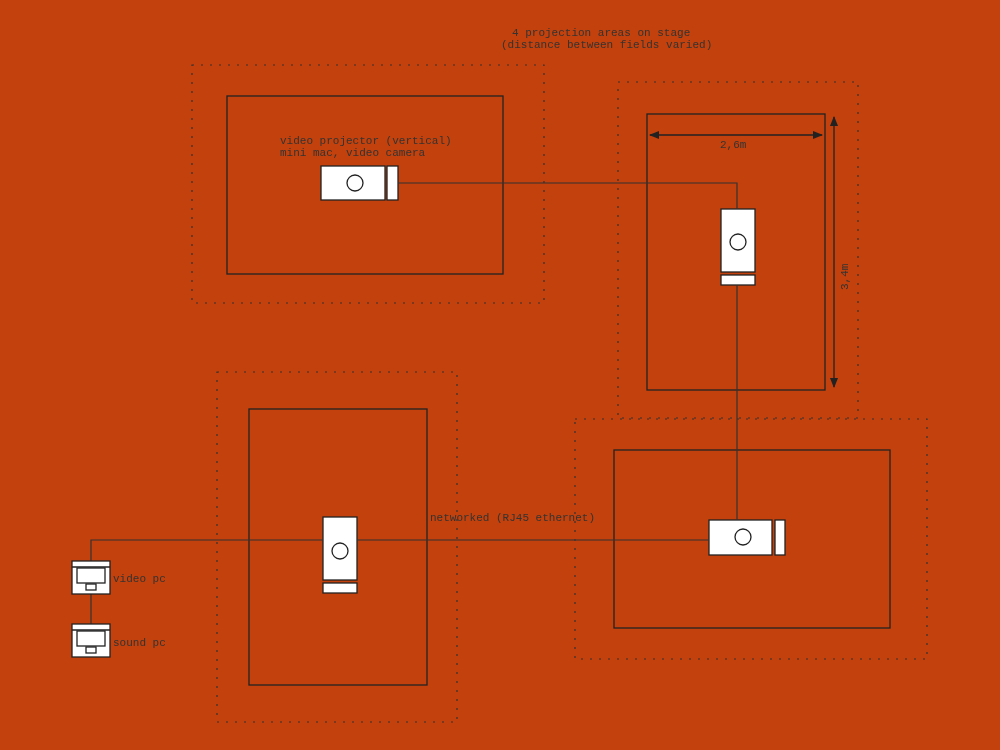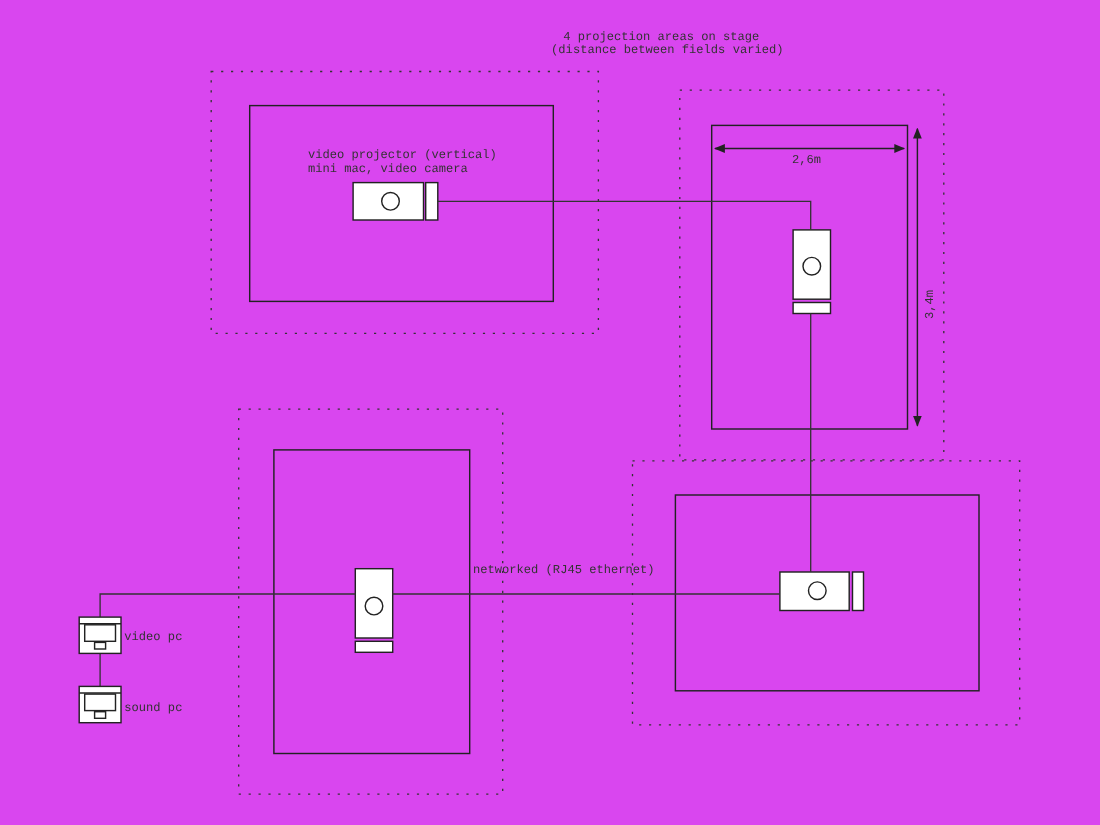--- a/index.html
+++ b/index.html
@@ -1,16 +1,16 @@
 <!DOCTYPE html>
 <html><head>
   <meta charset="utf-8">
   <style>
     html, body { margin: 0; padding: 0; background: #ffffff; }
-    #stage { position: relative; width: 1000px; height: 750px; background: #d946ef; overflow: hidden; }
+    #stage { position: relative; width: 1000px; height: 750px; background: #c2410c; overflow: hidden; }
     svg { position: absolute; left: 0; top: 0; }
     .lbl { font-family: "Liberation Mono", "DejaVu Sans Mono", monospace; font-size: 11px; fill: #333333; }
     .solid { fill: none; stroke: #222222; stroke-width: 1.3; }
     .dotted { fill: none; stroke: #333333; stroke-width: 1.2; stroke-dasharray: 2 7; }
     .wire { fill: none; stroke: #333333; stroke-width: 1.2; }
     .dev { fill: #ffffff; stroke: #222222; stroke-width: 1.3; }
   </style>
 </head>
 <body>
 

